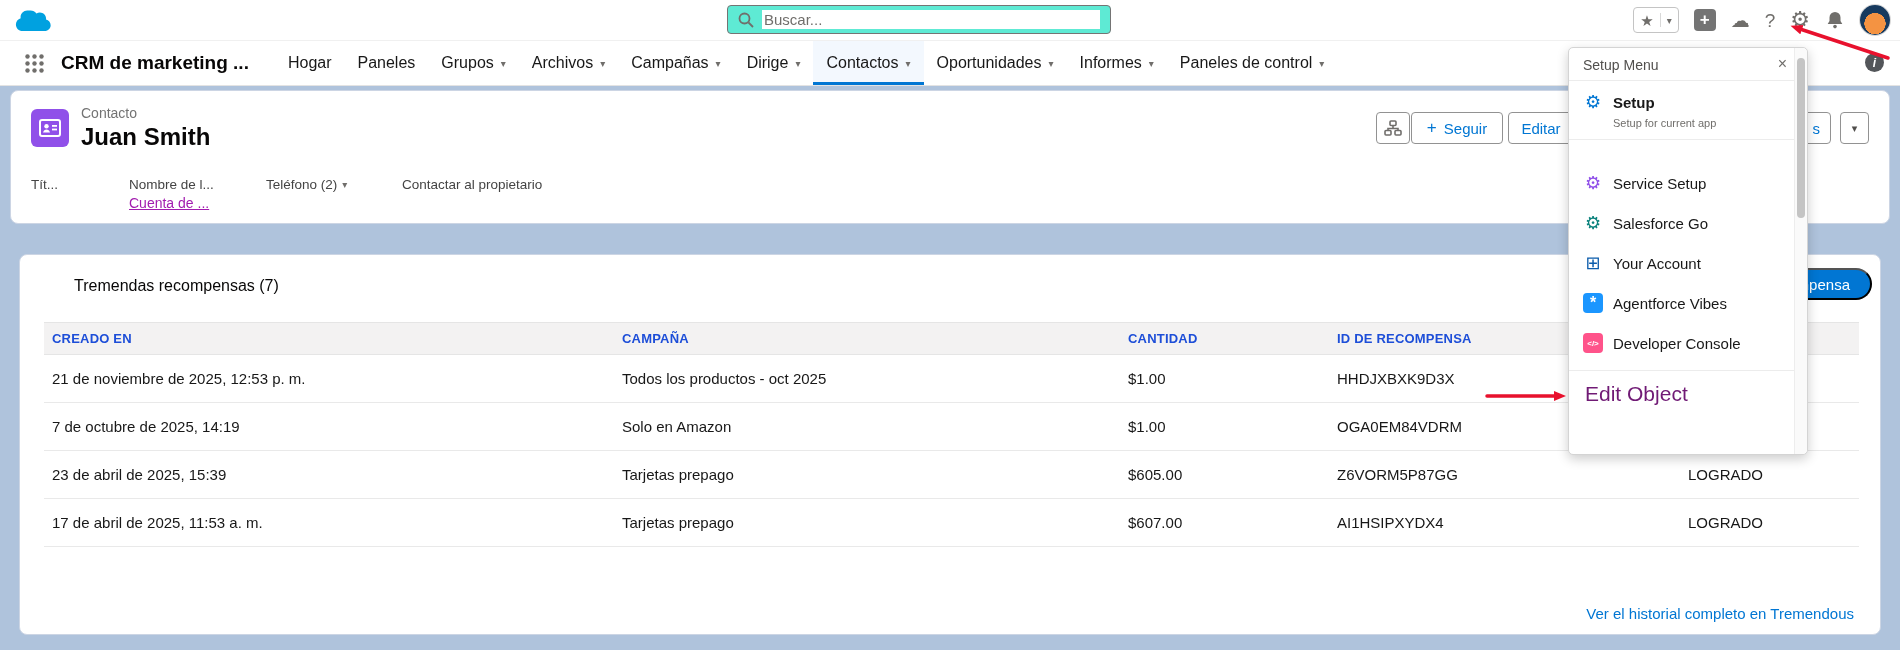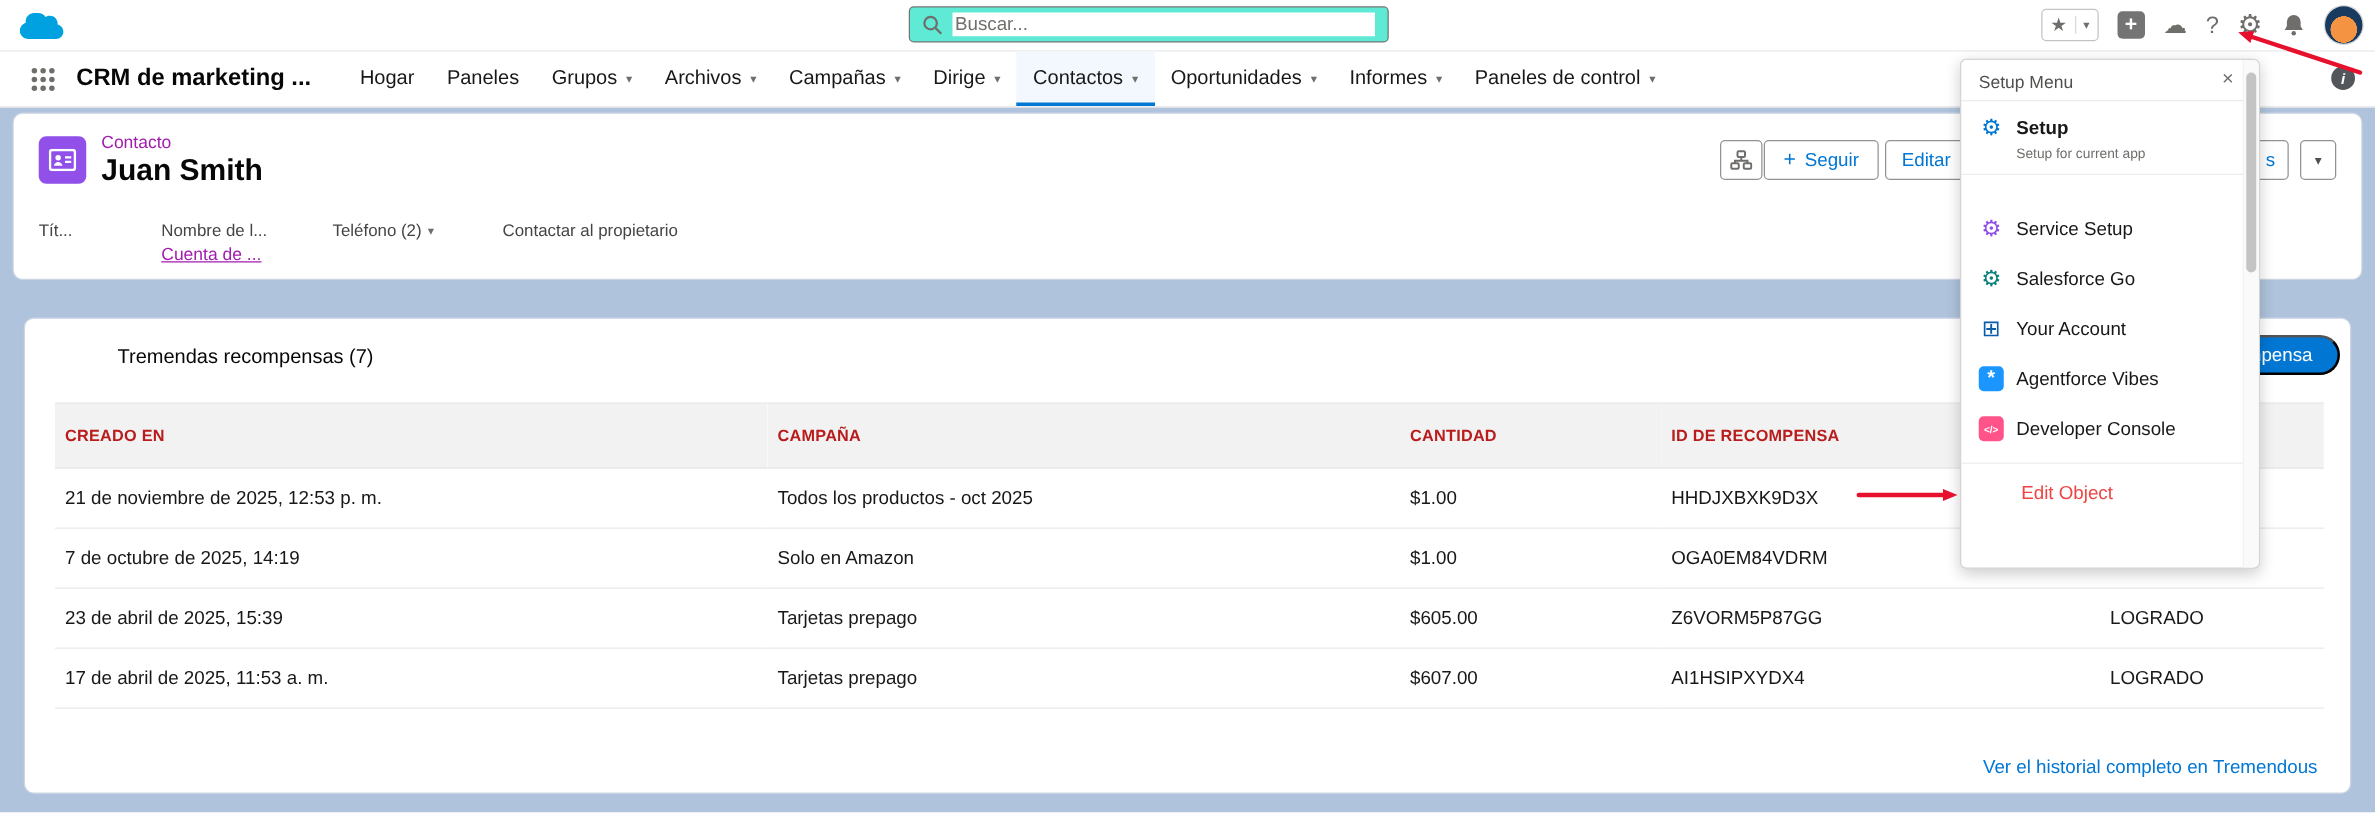--- a/index.html
+++ b/index.html
@@ -29,62 +29,62 @@
   .nav-item{display:flex;align-items:center;gap:7px;padding:0 13px;font-size:16px;color:#181818;cursor:pointer;white-space:nowrap;text-align:right;}
   .nav-item.active{background:#f3f8fe;box-shadow:inset 0 -3px 0 #0176d3;}
   .caret{font-size:10px;color:#706e6b;}
   .nav-info{position:absolute;right:16px;top:12px;width:19px;height:19px;border-radius:50%;background:#53565a;color:#fff;font-size:12px;font-style:italic;font-weight:700;display:flex;align-items:center;justify-content:center;}
 
   
   .highlights-card{position:absolute;top:90px;left:10px;right:10px;height:134px;background:#fff;border:1px solid #ccd5e4;border-radius:8px;box-sizing:border-box;overflow:hidden;}
   .hl-top{display:flex;align-items:center;padding:14px 20px 0 20px;}
   .entity-icon{width:38px;height:38px;border-radius:6px;background:#9050e9;display:flex;align-items:center;justify-content:center;flex:none;}
   .entity-meta{margin-left:12px;}
-  .entity-label{font-size:14px;color:#a21caf;}
+  .entity-label{font-size:14px;color:#737373;}
   .entity-name{font-size:24px;font-weight:700;color:#080707;margin-top:2px;}
   .sf-btn{position:absolute;top:21px;height:32px;box-sizing:border-box;background:#fff;border:1px solid #929292;border-radius:4px;color:#0176d3;font-size:15px;display:flex;align-items:center;justify-content:center;gap:7px;cursor:pointer;font-family:"Liberation Sans",sans-serif;}
   .btn-hier{left:1365px;width:34px;}
   .btn-follow{left:1400px;width:92px;}
   .btn-edit{left:1497px;width:66px;}
   .btn-frag{left:1735px;width:85px;justify-content:flex-end;padding-right:10px;}
   .btn-caret{left:1829px;width:29px;color:#514f4d;font-size:11px;}
   .plus-blue{font-size:17px;font-weight:400;}
   .hl-fields{position:absolute;left:20px;top:86px;right:20px;display:flex;}
   .hl-field{padding-right:8px;box-sizing:border-box;}
   .hl-field-label-row{display:flex;align-items:center;gap:5px;font-size:13.5px;color:#444;}
   .hl-field-link{display:inline-block;margin-top:3px;font-size:14px;color:#a21caf;text-decoration:underline;cursor:pointer;}
 
   
   .related-card{position:absolute;top:254px;left:19px;right:19px;height:381px;background:#fff;border:1px solid #ccd5e4;border-radius:8px;box-sizing:border-box;overflow:hidden;}
-  .rl-header{display:flex;align-items:center;padding:14px 28px 0;}
+  .rl-header{display:flex;align-items:center;padding:14px 8px 0;}
   .rl-icon{width:34px;height:34px;border-radius:50%;color:#fff;font-weight:700;font-size:18px;display:flex;align-items:center;justify-content:center;flex:none;}
   .rl-title{margin-left:12px;font-size:16px;color:#080707;font-weight:500;}
   .rl-action{position:absolute;top:13px;right:8px;width:132px;height:32px;border-radius:16px;background:#0176d3;color:#fff;font-size:15px;display:flex;align-items:center;justify-content:flex-end;padding:0 20px;box-sizing:border-box;cursor:pointer;}
   .rl-table{margin:19px 24px 0;border-collapse:collapse;table-layout:fixed;width:1815px;}
-  .rl-table th{background:#f3f2f2;text-align:left;font-size:13px;font-weight:700;color:#b91c1c;padding:18px 8px;border-top:1px solid #e5e5e5;border-bottom:1px solid #e5e5e5;letter-spacing:.2px;overflow:hidden;white-space:nowrap;}
+  .rl-table th{background:#f3f2f2;text-align:left;font-size:13px;font-weight:700;color:#1d4ed8;padding:8px 8px;border-top:1px solid #e5e5e5;border-bottom:1px solid #e5e5e5;letter-spacing:.2px;overflow:hidden;white-space:nowrap;}
   .rl-table td{font-size:15px;color:#181818;padding:15px 8px;border-bottom:1px solid #e9e9e9;overflow:hidden;white-space:nowrap;}
   .rl-footer{position:absolute;right:26px;bottom:12px;font-size:15px;color:#0176d3;cursor:pointer;}
 
   
   .setup-menu{position:absolute;left:1568px;top:47px;width:240px;height:408px;background:#fff;border:1px solid #d4d4d4;border-radius:5px;box-shadow:0 4px 12px rgba(0,0,0,.2);z-index:50;box-sizing:border-box;}
   .sm-scroll-track{position:absolute;right:0;top:0;bottom:0;width:12px;background:#fafafa;border-left:1px solid #ededed;border-radius:0 5px 5px 0;}
   .sm-scroll-thumb{position:absolute;right:2px;top:10px;width:8px;height:160px;background:#c4c4c4;border-radius:4px;}
   .sm-header{height:33px;box-sizing:border-box;padding:9px 30px 0 14px;border-bottom:1px solid #ececec;font-size:14px;color:#514f4d;position:relative;}
   .sm-close{position:absolute;right:20px;top:7px;font-size:16px;color:#706e6b;cursor:pointer;}
   .sm-primary{padding:10px 14px 10px;border-bottom:1px solid #ececec;}
   .sm-primary-row{display:flex;align-items:center;gap:10px;height:22px;cursor:pointer;}
   .sm-primary-label{font-size:15px;font-weight:700;color:#181818;}
   .sm-primary-desc{margin:4px 0 0 30px;font-size:11px;color:#706e6b;}
   .sm-items{padding-top:23px;}
   .sm-item{height:40px;display:flex;align-items:center;gap:10px;padding:0 14px;font-size:15px;color:#181818;cursor:pointer;}
   .sm-gicon{font-size:18px;line-height:1;width:20px;text-align:center;flex:none;}
   .sm-sq{width:20px;height:20px;border-radius:4px;color:#fff;display:flex;align-items:center;justify-content:center;flex:none;font-weight:700;}
   .sm-divider{height:1px;background:#ececec;margin:7px 0 6px;}
   .sm-edit-page{height:29px;margin:0 5px;border:2px solid #0b5cab;border-radius:2px;display:flex;align-items:center;padding:0 9px;font-size:15px;color:#181818;box-sizing:border-box;cursor:pointer;}
-  .sm-edit-object{height:34px;display:flex;align-items:center;padding:0 16px;font-size:15px;color:#ef4444;cursor:pointer;margin-left:32px;}
+  .sm-edit-object{height:34px;display:flex;align-items:center;padding:0 16px;font-size:21px;color:#701a75;cursor:pointer;}
 
   .annotations{position:absolute;left:0;top:0;z-index:60;pointer-events:none;}
 </style>
 </head>
 <body>
 
 <div class="page">
 
   <header class="global-header">
     <span class="sf-logo">

